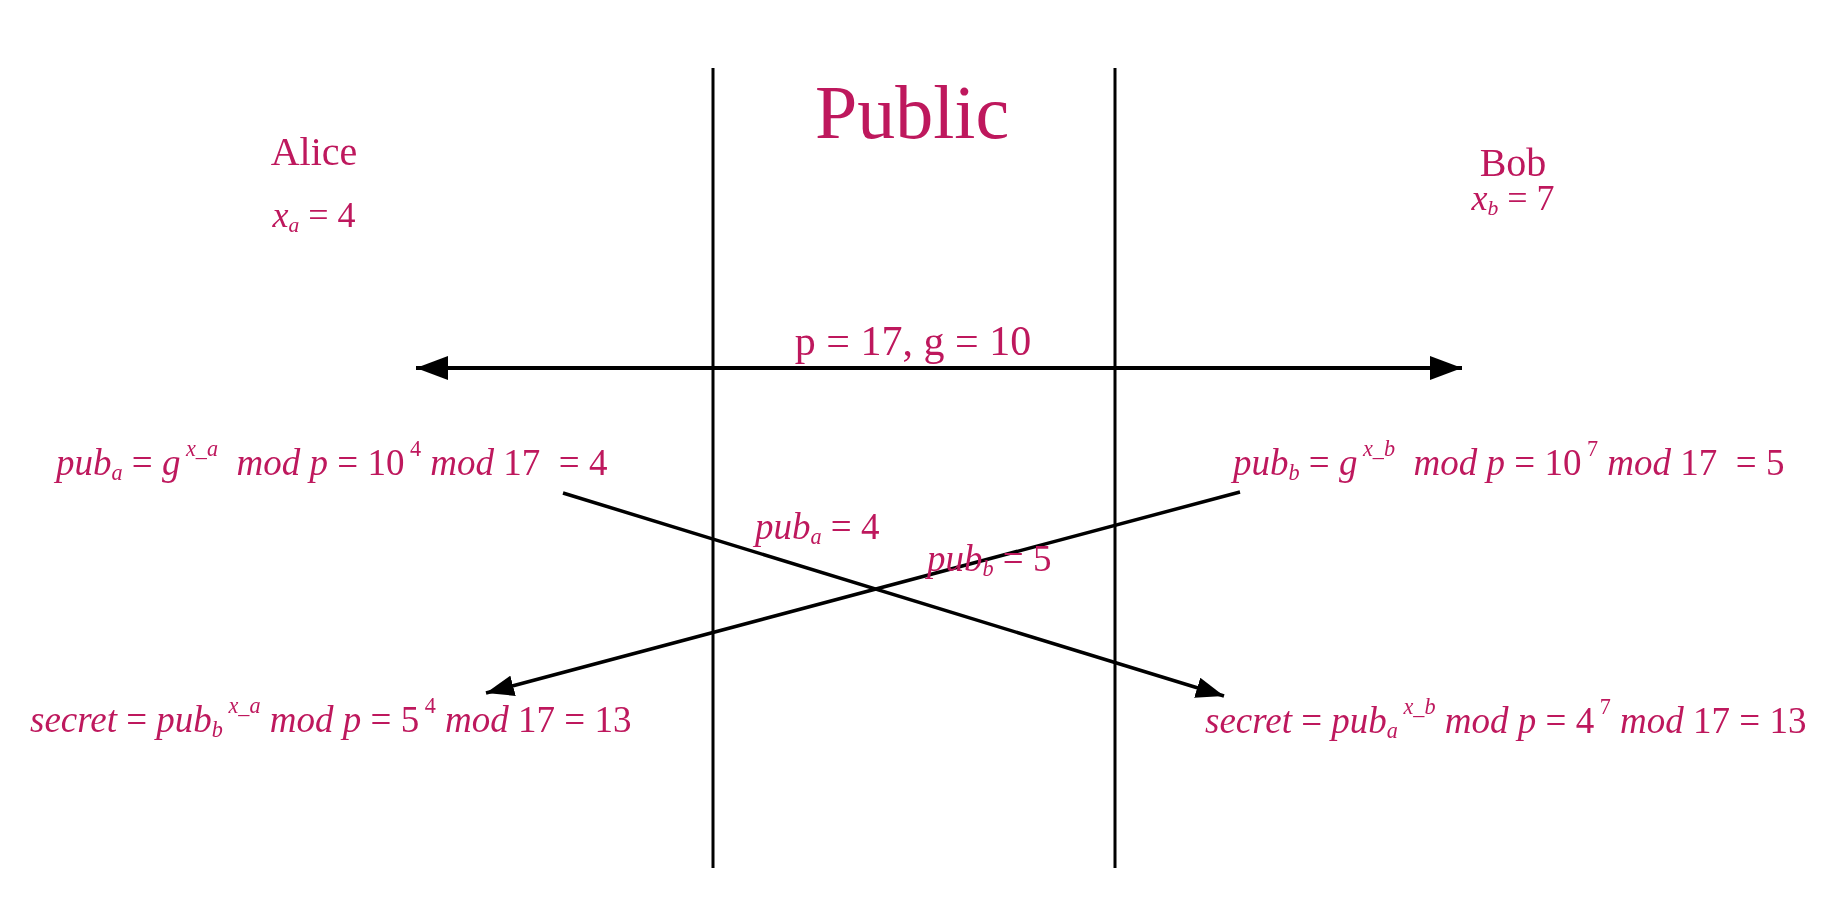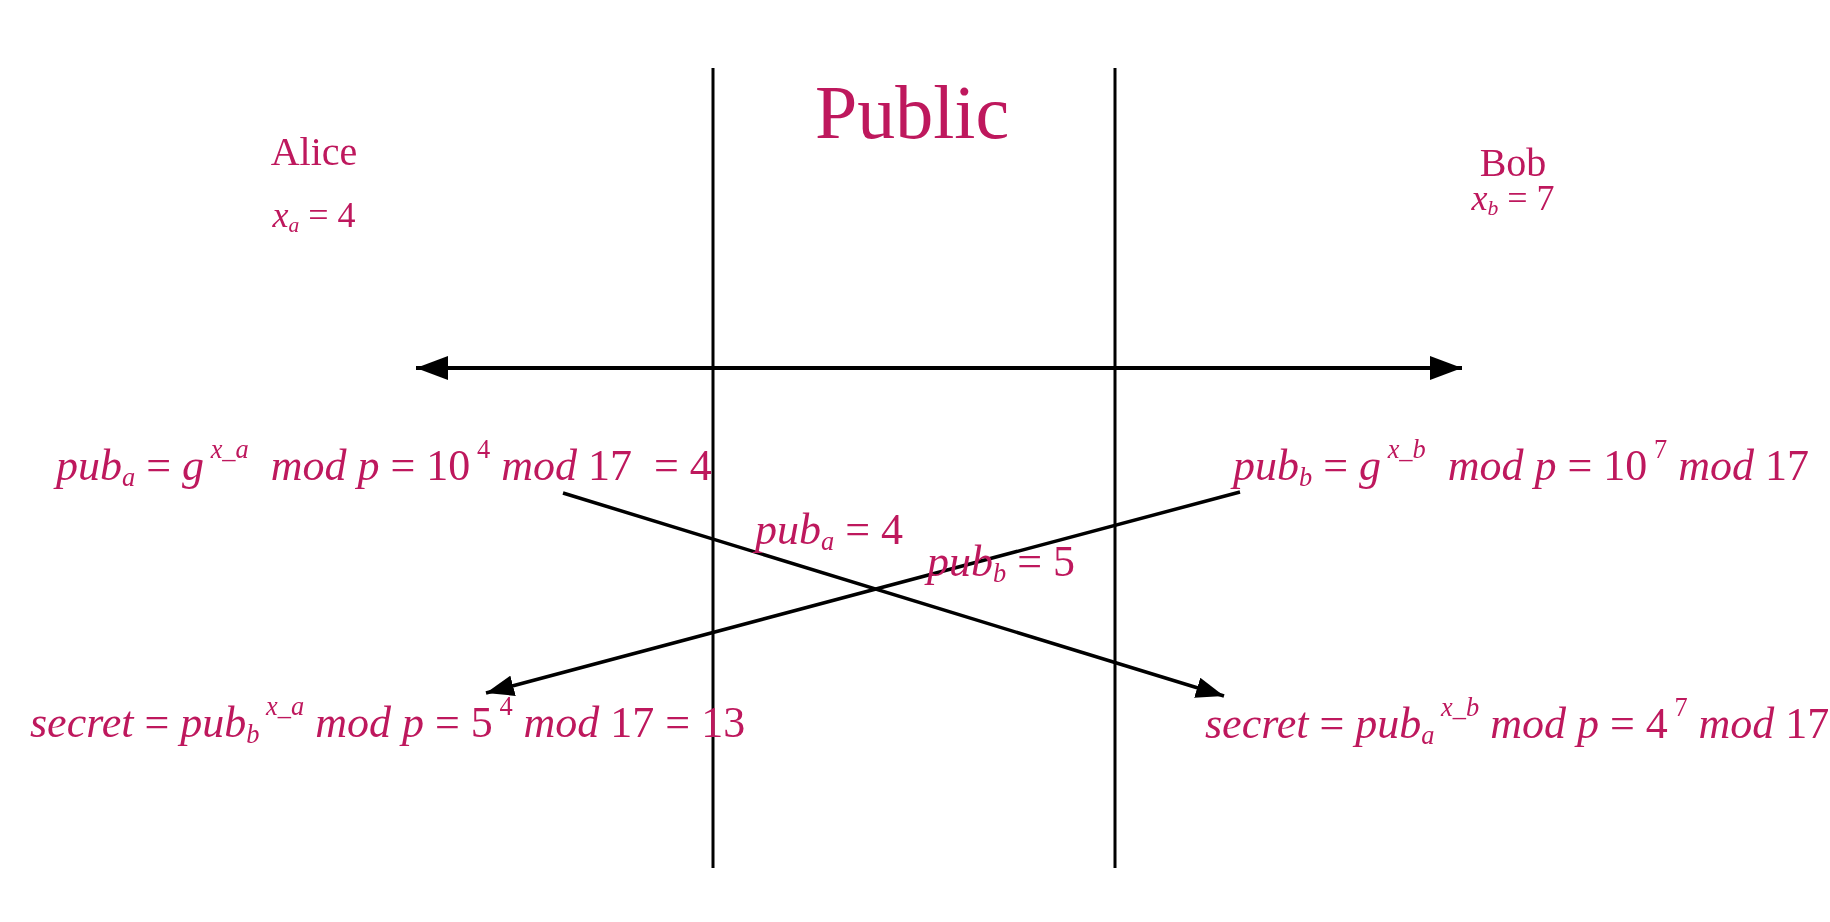--- a/index.html
+++ b/index.html
@@ -38,21 +38,21 @@
     font-size: 36px;
     line-height: 1;
     white-space: pre;
   }
   .params-label {
     font-size: 42px;
     line-height: 1;
     white-space: pre;
   }
   .formula {
-    font-size: 44px;
+    font-size: 37px;
     line-height: 1;
     white-space: pre;
   }
   .seg.it { font-style: italic; }
   .seg.rm { font-style: normal; }
   .seg.sub {
     font-size: 0.6em;
     position: relative;
     top: 0.22em;
   }
@@ -88,20 +88,21 @@
   <div class="abs hcenter title-public" style="left:912px; top:74px;">Public</div>
 
   <div class="abs hcenter title-party" style="left:314px; top:132px;">Alice</div>
 
   <div class="abs hcenter key-label" style="left:314px; top:197px;"><span class="seg it">x</span><span class="seg it sub">a</span><span class="seg rm"> = 4</span></div>
 
   <div class="abs hcenter title-party" style="left:1513px; top:143px;">Bob</div>
 
   <div class="abs hcenter key-label" style="left:1513px; top:180px;"><span class="seg it">x</span><span class="seg it sub">b</span><span class="seg rm"> = 7</span></div>
 
+  <div class="abs hcenter params-label" style="left:913px; top:320px;">p = 17, g = 10</div>
 
   <div class="abs formula" style="left:56px; top:444px;"><span class="seg it">pub</span><span class="seg it sub">a</span><span class="seg rm"> = </span><span class="seg it">g</span><span class="seg it sup"> x_a</span><span class="seg rm">  </span><span class="seg it">mod p</span><span class="seg rm"> = 10</span><span class="seg rm sup"> 4</span><span class="seg it"> mod</span><span class="seg rm"> 17  = 4</span></div>
 
   <div class="abs formula" style="left:1233px; top:444px;"><span class="seg it">pub</span><span class="seg it sub">b</span><span class="seg rm"> = </span><span class="seg it">g</span><span class="seg it sup"> x_b</span><span class="seg rm">  </span><span class="seg it">mod p</span><span class="seg rm"> = 10</span><span class="seg rm sup"> 7</span><span class="seg it"> mod</span><span class="seg rm"> 17  = 5</span></div>
 
   <div class="abs formula" style="left:755px; top:508px;"><span class="seg it">pub</span><span class="seg it sub">a</span><span class="seg rm"> = 4</span></div>
 
   <div class="abs formula" style="left:927px; top:492px;margin-top:48px;"><span class="seg it">pub</span><span class="seg it sub">b</span><span class="seg rm"> = 5</span></div>
 
   <div class="abs formula" style="left:30px; top:701px;"><span class="seg it">secret</span><span class="seg rm"> = </span><span class="seg it">pub</span><span class="seg it sub">b</span><span class="seg it sup"> x_a</span><span class="seg rm"> </span><span class="seg it">mod p</span><span class="seg rm"> = 5</span><span class="seg rm sup"> 4</span><span class="seg it"> mod</span><span class="seg rm"> 17 = 13</span></div>

